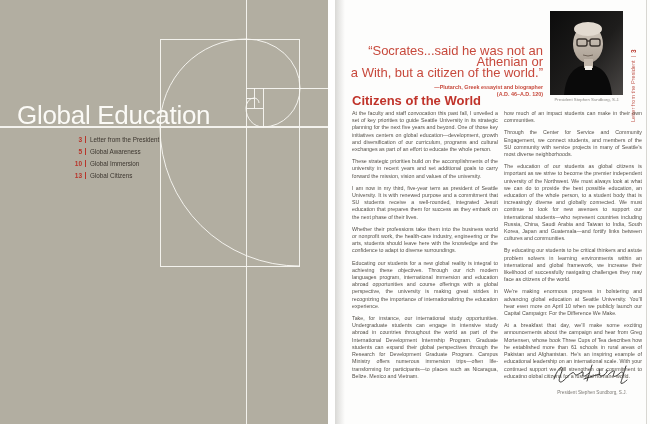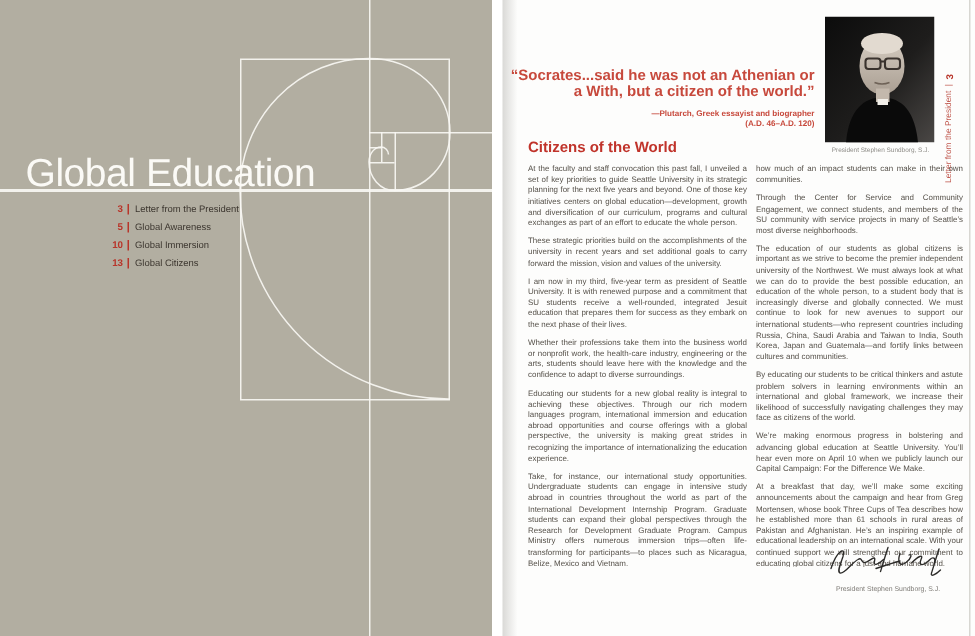--- a/index.html
+++ b/index.html
@@ -17,34 +17,34 @@
   .toc-label{font-size:6.3px;color:#3c362f;}
   
   .spine{position:absolute;left:328px;top:0;width:7px;height:424px;background:#ffffff;}
   .right-page{position:absolute;left:335px;top:0;width:315px;height:424px;background:#fdfdfc;}
   .right-page::before{content:"";position:absolute;left:0;top:0;width:10px;height:424px;
       background:linear-gradient(to right,rgba(90,88,80,0.22),rgba(90,88,80,0) 100%);}
   .right-page::after{content:"";position:absolute;right:3px;top:0;width:1px;height:424px;
       background:#d8d7d2;}
   
   .quote{position:absolute;left:333px;top:45px;width:210px;text-align:right;color:#c7493c;}
-  .quote .q{font-size:10px;line-height:11px;font-weight:bold;}
+  .quote .q{font-size:13px;line-height:11px;font-weight:normal;}
   .quote .attr{font-size:5.4px;line-height:6.8px;margin-top:6px;font-weight:bold;}
   
   .photo{position:absolute;left:550px;top:11px;width:73px;height:84px;}
   .photo-caption{position:absolute;left:543px;top:97px;width:88px;text-align:center;
       font-size:4.3px;color:#8d8b86;}
   
   .side-tab{position:absolute;left:574px;top:58px;width:118px;height:10px;
       transform:rotate(-90deg);display:flex;align-items:center;justify-content:flex-start;
       gap:3px;color:#c0584e;font-size:5.6px;white-space:nowrap;}
   .side-tab .bar{color:#c0584e;}
   .side-tab .pg{font-weight:bold;font-size:6.5px;color:#b8352a;}
   
-  .heading{position:absolute;left:352px;top:93px;margin:0;font-size:10px;font-weight:bold;
+  .heading{position:absolute;left:352px;top:93px;margin:0;font-size:13px;font-weight:bold;
       color:#c0332a;}
   .col{position:absolute;top:110px;color:#555049;font-size:5.3px;line-height:7.2px;
        text-align:justify;overflow:hidden;max-height:268px;}
   .col p{margin:0 0 5px 0;}
   .col1{left:352px;width:146px;}
   .col2{left:504px;width:138px;}
   .signature{position:absolute;left:548px;top:360px;}
   .sig-caption{position:absolute;left:538px;top:390px;width:108px;text-align:center;
       font-size:4.6px;color:#7c7974;}
 </style>

